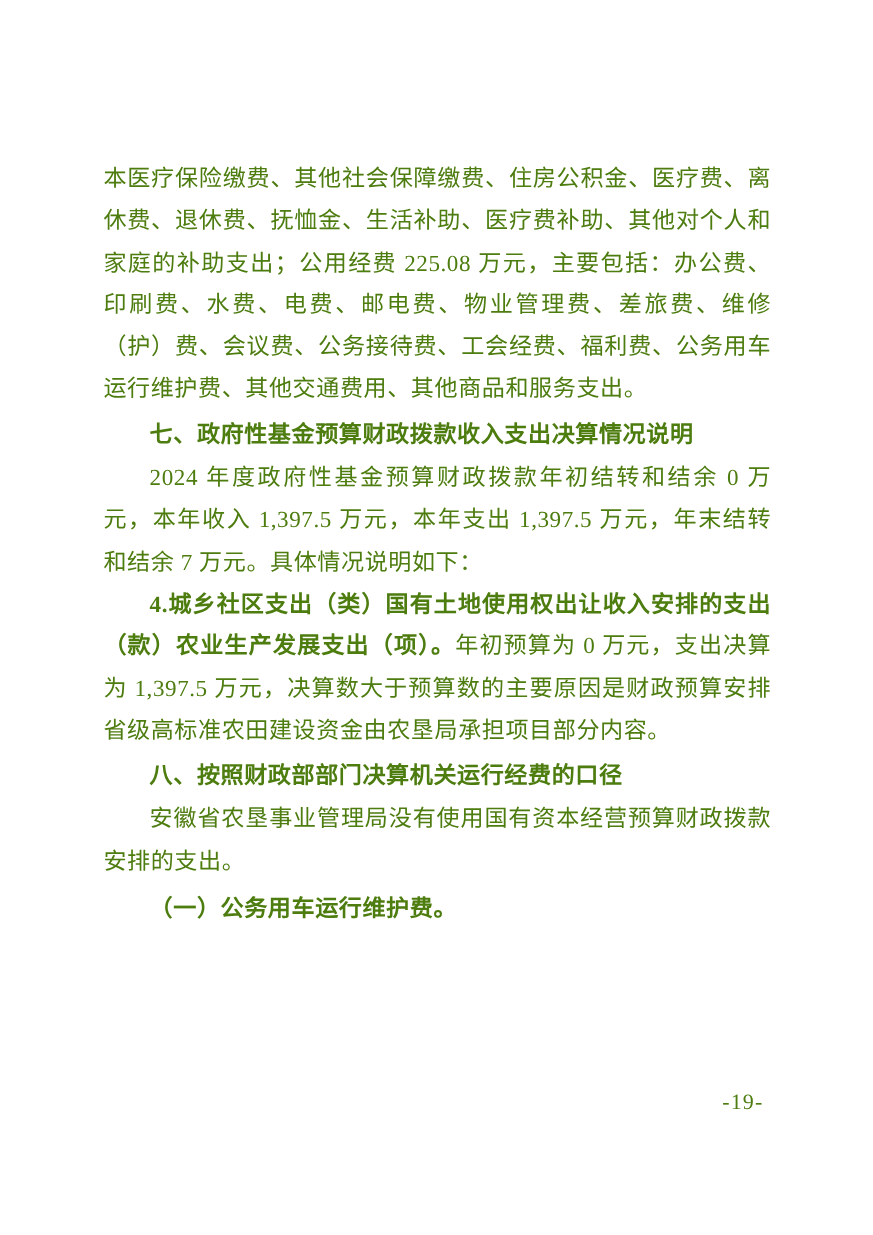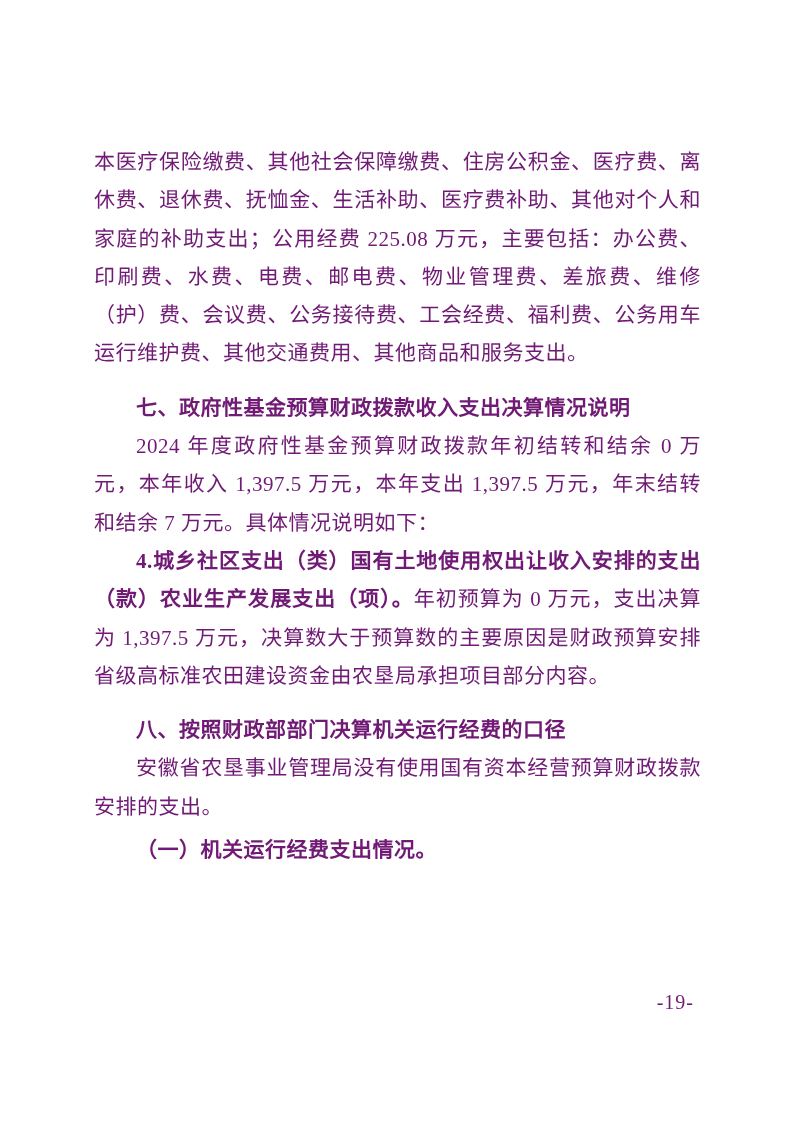--- a/index.html
+++ b/index.html
@@ -7,42 +7,42 @@
     margin: 0;
     padding: 0;
     background: #ffffff;
   }
   .page {
     position: relative;
     width: 794px;
     height: 1123px;
     background: #ffffff;
     overflow: hidden;
-    color: #701a75;
+    color: #4d7c0f;
     font-family: "Liberation Serif", "DejaVu Serif", serif;
   }
   .content {
     position: absolute;
     left: 94px;
     top: 143px;
     width: 607px;
     font-size: 21px;
     line-height: 38.3px;
     text-align: justify;
     letter-spacing: 0.5px;
   }
   .content p {
     margin: 0;
     text-indent: 2em;
   }
   .content p.no-indent {
     text-indent: 0;
   }
   .heading-sans {
-    margin: 16px 0 0 0;
+    margin: 4px 0 0 0;
     text-indent: 2em;
     font-weight: bold;
     font-family: "Liberation Sans", "DejaVu Sans", sans-serif;
     font-size: 21px;
     line-height: 38.3px;
     text-align: justify;
   }
   .heading-serif {
     margin: 5px 0 0 0;
     text-indent: 2em;
@@ -73,19 +73,19 @@
 
     <p>2024 年度政府性基金预算财政拨款年初结转和结余 0 万元，本年收入 1,397.5 万元，本年支出 1,397.5 万元，年末结转和结余 7 万元。具体情况说明如下：</p>
 
     <p class="spaced"><span class="lead-bold">4.城乡社区支出（类）国有土地使用权出让收入安排的支出（款）农业生产发展支出（项）。</span><span>年初预算为 0 万元，支出决算为 1,397.5 万元，决算数大于预算数的主要原因是财政预算安排省级高标准农田建设资金由农垦局承担项目部分内容。</span></p>
 
     <h2 class="heading-sans">八、按照财政部部门决算机关运行经费的口径</h2>
 
     <p>安徽省农垦事业管理局没有使用国有资本经营预算财政拨款安排的支出。</p>
 
 
-    <h3 class="heading-serif">（一）机关运行经费支出情况。</h3>
+    <h3 class="heading-serif">（一）公务用车运行维护费。</h3>
 
 
   </div>
 
   <div class="page-number">-19-</div>
 </div>
 
 </body></html>

